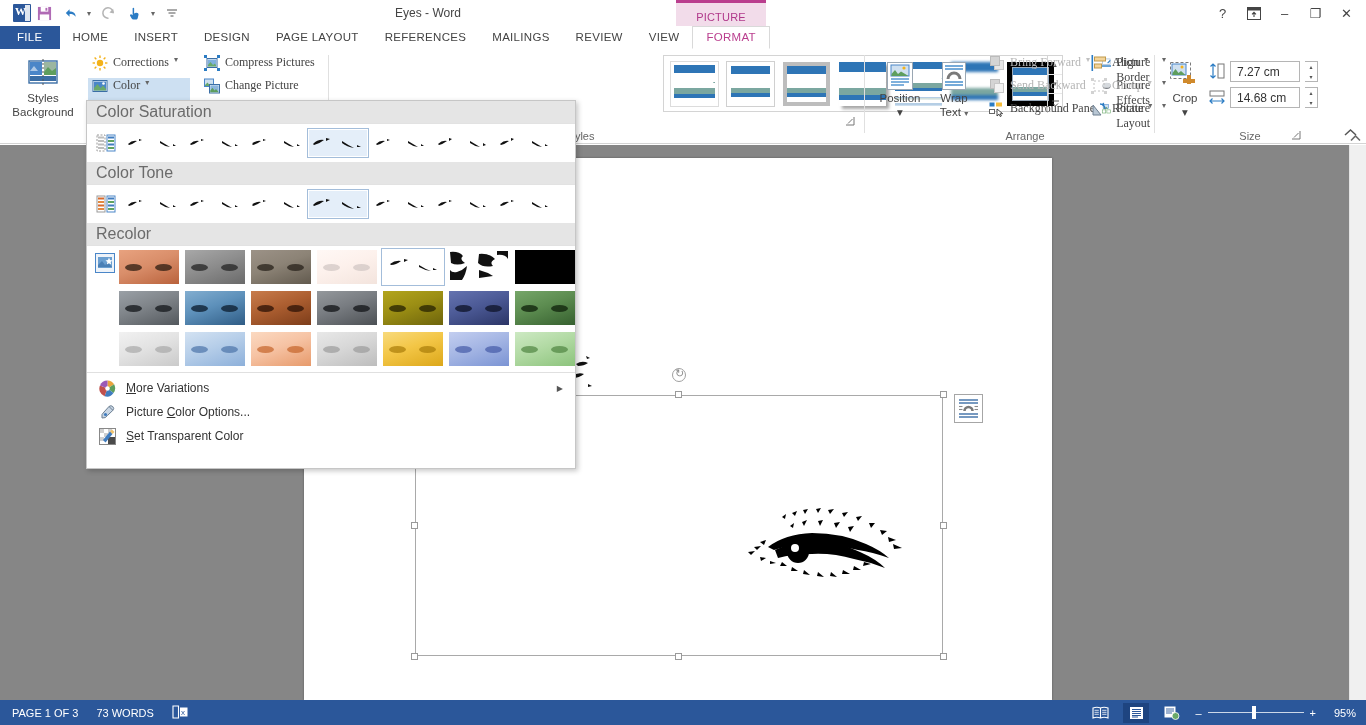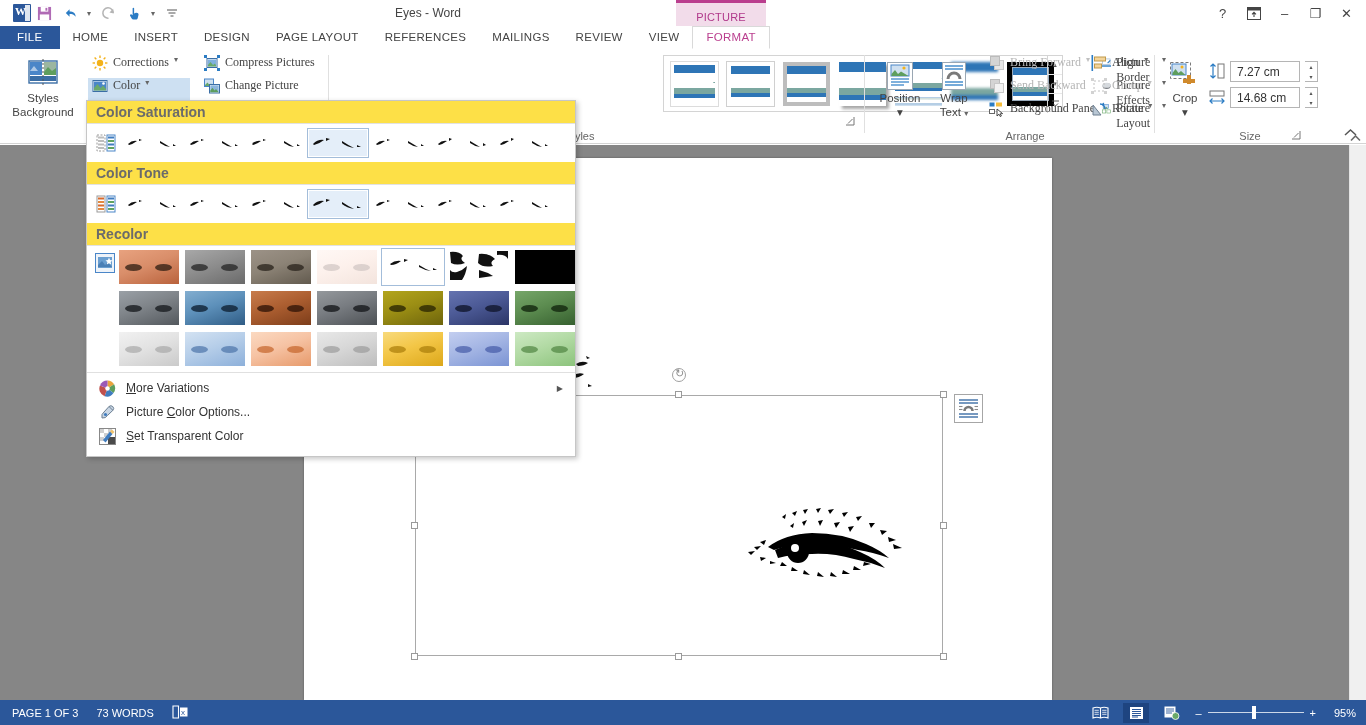--- a/index.html
+++ b/index.html
@@ -96,41 +96,41 @@
              display:flex; flex-direction:column; }
   .spinner div { flex:1; display:flex; align-items:center; justify-content:center; font-size:6px;
              color:#555; }
   .dlg { position:absolute; bottom:3px; right:4px; width:11px; height:11px; font-size:9px; color:#666;
          display:flex; align-items:flex-end; justify-content:flex-end; }
 
   
   #colordd { position:absolute; left:86px; top:100px; width:490px;
              background:#fff; border:1px solid #c6c6c6; box-shadow:2px 2px 5px rgba(0,0,0,.22);
              z-index:60; }
-  .ddhdr { height:23px; background:#fde047; border-bottom:1px solid #e2e2e2;
+  .ddhdr { height:23px; background:#e5e5e5; border-bottom:1px solid #e2e2e2;
            display:flex; align-items:center; padding-left:9px;
-           font-size:14px; font-weight:bold; color:#6b6b6b; }
+           font-size:16px; font-weight:normal; color:#6b6b6b; }
   .ddsection { background:#fff; }
   .rowstrip { display:flex; align-items:center; padding:4px 0 4px 8px; }
   .rowicon { width:22px; height:22px; margin-right:4px; flex:none; }
   .eyerow { display:flex; align-items:center; }
   .eyecell { width:31px; height:30px; display:flex; align-items:center; justify-content:center; }
   .eyecell.wide { width:62px; }
   .eyecell.sel { border:1px solid #a3bdda; background:#e4eef9; box-shadow:inset 0 0 0 1px #fff; }
 
   .recolor-grid { padding:4px 0 6px 8px; display:flex; }
   .rc-left { width:26px; display:flex; align-items:flex-start; padding-top:3px; }
   .rc-rows { display:flex; flex-direction:column; gap:7px; }
   .rc-row { display:flex; gap:6px; }
   .rc-cell { width:60px; height:34px; position:relative; }
   .rc-cell.sel { outline:1px solid #a3bdda; outline-offset:1px; }
   .rc-img { width:100%; height:100%; position:relative; overflow:hidden; }
 
   .ddsep { height:1px; background:#e0e0e0; margin:0; }
-  .ddmenu { padding:3px 0 8px 0; }
+  .ddmenu { padding:3px 0 20px 0; }
   .ddrow { display:flex; align-items:center; height:24px; padding-left:8px; font-size:12px;
            color:#333; position:relative; }
   .ddrow .mi { width:24px; height:20px; margin-right:7px; flex:none; display:flex; align-items:center;
            justify-content:center;}
   .submenu-arrow { position:absolute; right:12px; font-size:8px; color:#555; }
   u { text-decoration:underline; }
 
   
   #docarea { position:absolute; left:0; top:145px; width:1366px; height:555px; background:#7a7a7a;
              background:#868686; }

